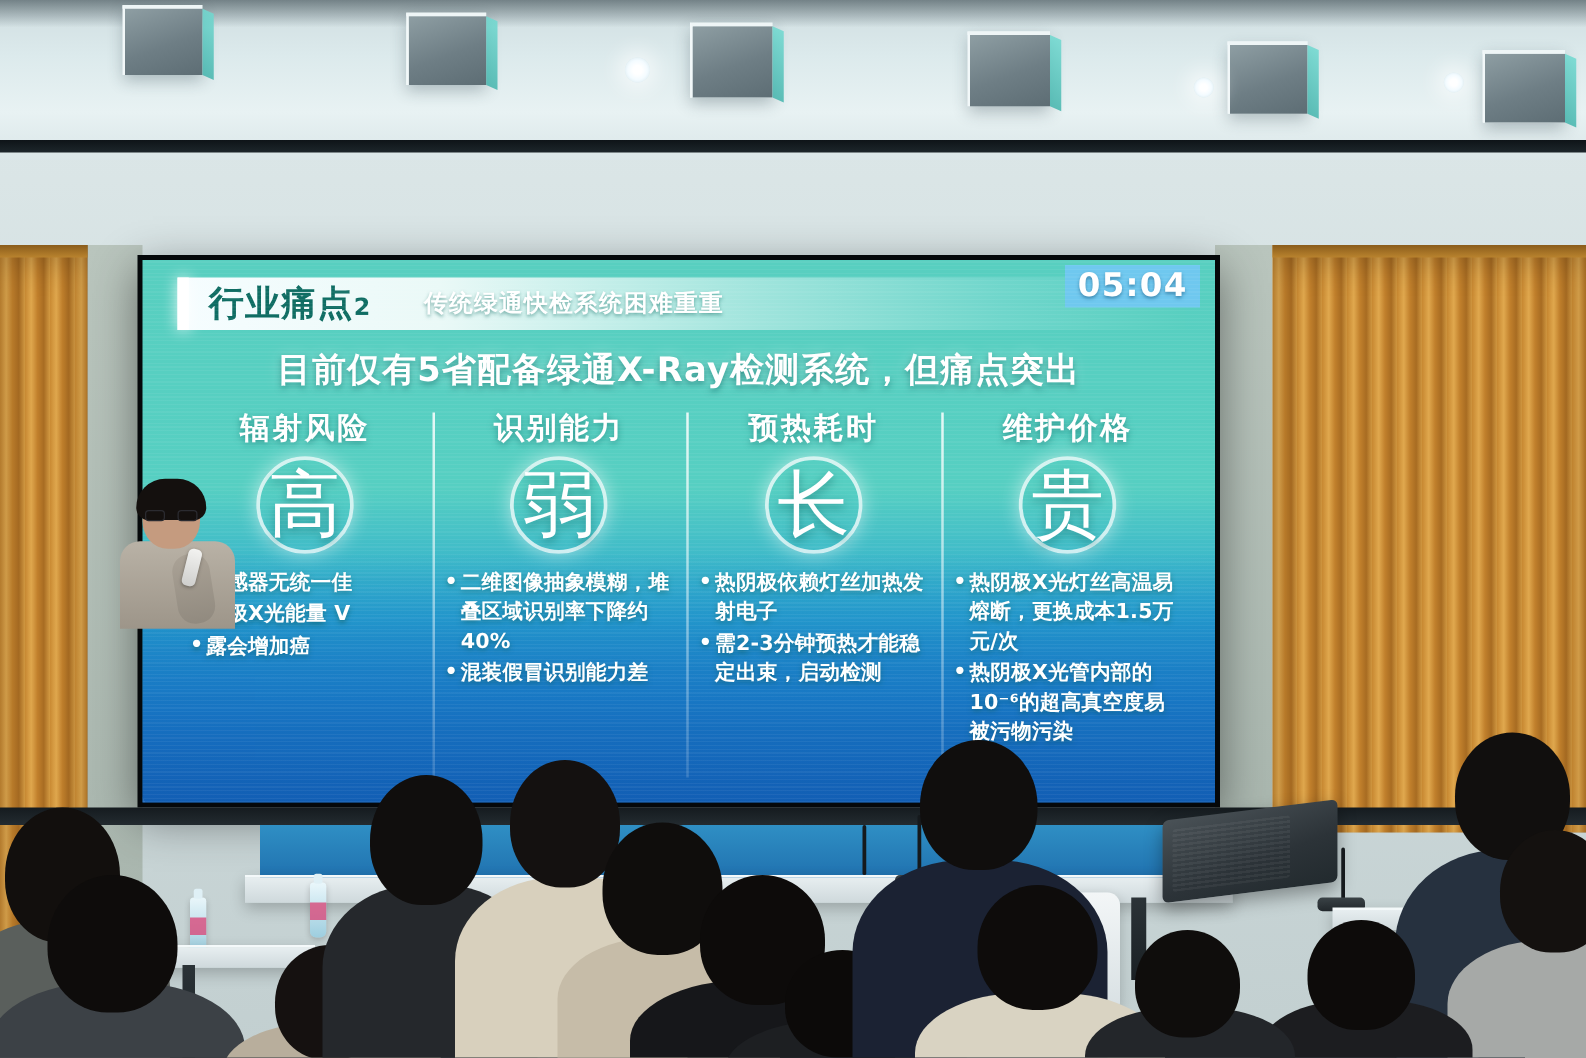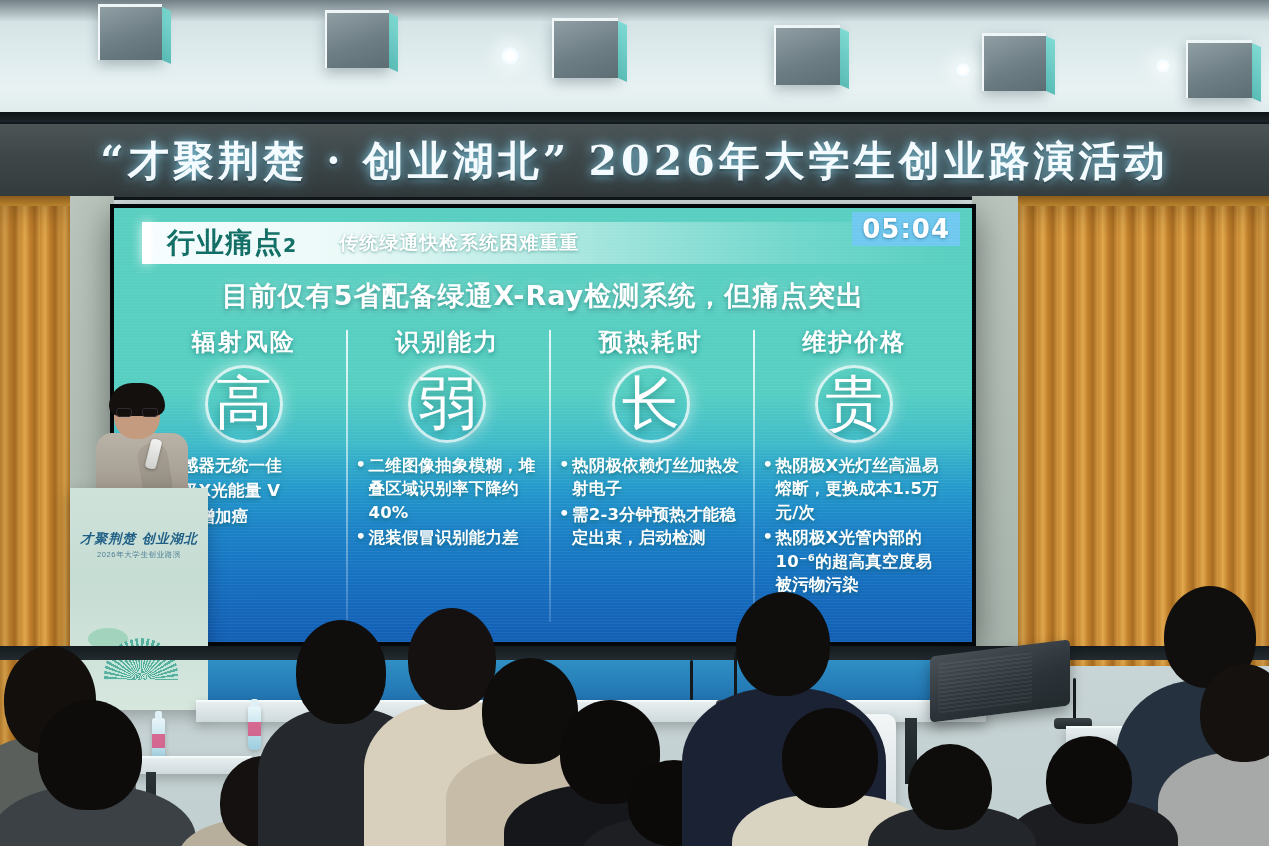--- a/index.html
+++ b/index.html
@@ -178,23 +178,20 @@
   <div class="vent" style="left:325px;top:10px;width:64px;height:58px;"></div>
   <div class="vent" style="left:552px;top:18px;width:66px;height:60px;"></div>
   <div class="vent" style="left:774px;top:25px;width:66px;height:60px;"></div>
   <div class="vent" style="left:982px;top:33px;width:64px;height:58px;"></div>
   <div class="vent" style="left:1186px;top:40px;width:66px;height:58px;"></div>
   <div class="downlight" style="left:500px;top:46px;"></div>
   <div class="downlight" style="left:955px;top:62px;width:16px;height:16px;"></div>
   <div class="downlight" style="left:1155px;top:58px;width:16px;height:16px;"></div>
   <div class="ceil-beam" style="top:112px;"></div>
 
-  <div class="banner">
-    <div class="banner-text">“才聚荆楚 · 创业湖北” 2026年大学生创业路演活动</div>
-  </div>
 
   <div class="wall-panel" style="left:68px;top:196px;width:46px;height:520px;"></div>
   <div class="wall-panel" style="left:972px;top:196px;width:48px;height:470px;"></div>
 
   <div class="curtain left">
     <div class="curtain-top"></div>
   </div>
   <div class="curtain right">
     <div class="curtain-top"></div>
   </div>
@@ -273,26 +270,20 @@
     <div class="p-head"></div>
     <div class="p-hair"></div>
     <div class="p-glass">
         <i></i>
         <i></i>
       </div>
     <div class="p-arm"></div>
     <div class="p-mic"></div>
   </div>
 
-  <div class="podium">
-    <div class="podium-leaf"></div>
-    <div class="podium-fan"></div>
-    <div class="podium-title">才聚荆楚 创业湖北</div>
-    <div class="podium-sub">2026年大学生创业路演</div>
-  </div>
 
   <div class="stage-edge"></div>
 
   <div class="table-blue" style="left:208px;top:660px;width:764px;height:46px;"></div>
   <div class="front-table" style="left:196px;top:700px;width:790px;height:22px;"></div>
   <div class="table-leg" style="left:300px;top:718px;width:10px;height:54px;"></div>
   <div class="table-leg" style="left:700px;top:718px;width:10px;height:60px;"></div>
   <div class="table-leg" style="left:905px;top:718px;width:12px;height:66px;"></div>
 
   <div class="monitor-spk" style="left:930px;top:648px;"></div>

